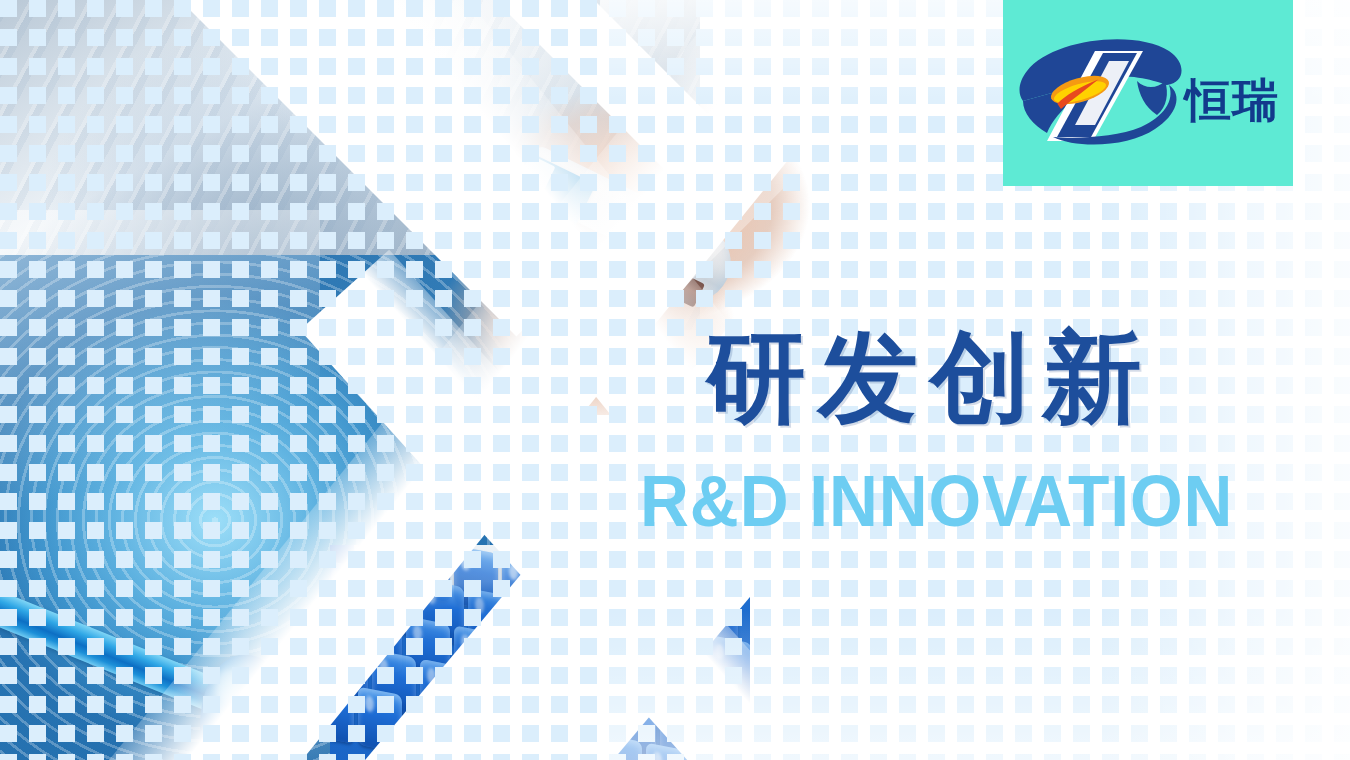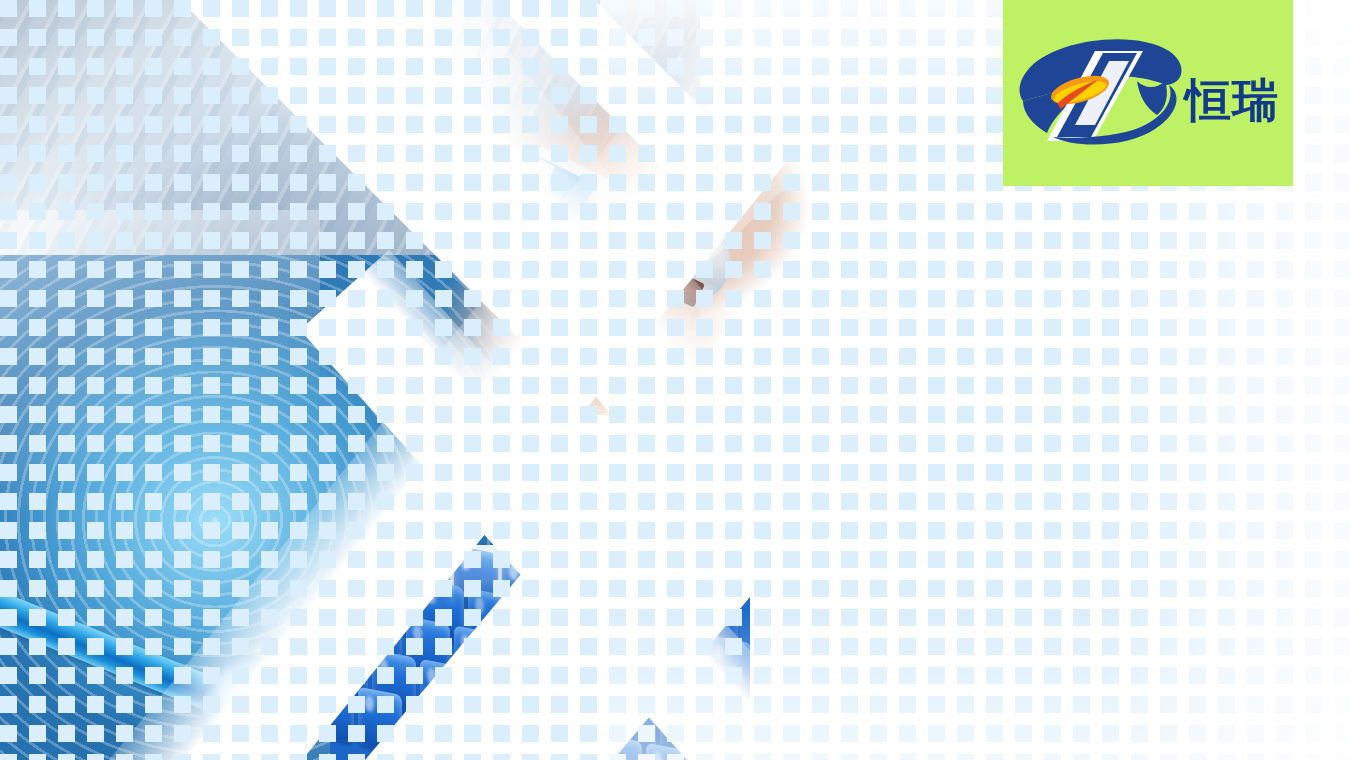--- a/index.html
+++ b/index.html
@@ -192,21 +192,21 @@
     clip-path:polygon(0 0,100% 0,100% 100%,0 100%);
   }
   .wedge-soft-2{
     position:absolute;left:0;top:210px;width:320px;height:300px;
     background:linear-gradient(160deg, rgba(255,255,255,.55), rgba(255,255,255,0) 75%);
   }
 
   
   .logo-plate{
     position:absolute;left:1003px;top:0;width:290px;height:186px;
-    background:#bef264;
+    background:#5eead4;
     display:flex;align-items:center;justify-content:center;
   }
   .logo-wrap{position:relative;width:262px;height:128px;}
 
   .logo-oval{
     position:absolute;left:0;top:8px;width:172px;height:112px;
   }
   .logo-cn{
     position:absolute;right:0;top:48px;
     font-size:46px;line-height:46px;font-weight:700;letter-spacing:1px;
@@ -332,14 +332,18 @@
         <path d="M36 100 C60 112 112 110 138 92 C160 78 166 58 152 48 C158 64 146 80 124 90 C100 100 62 102 36 100 Z" fill="#1f4696"></path>
         <path d="M120 44 C128 52 140 52 148 44 C152 56 150 70 140 78 C128 70 122 58 120 44 Z" fill="#1f4696"></path>
         <ellipse cx="63" cy="53" rx="30" ry="12" transform="rotate(-16 63 53)" fill="#f59a12"></ellipse>
         <ellipse cx="63" cy="55" rx="27" ry="8" transform="rotate(-16 63 55)" fill="#ffd100"></ellipse>
         <path d="M38 60 C48 54 64 50 84 48 C70 54 54 60 40 66 Z" transform="rotate(-16 63 55)" fill="#e8491e"></path>
       </svg>
       <div class="logo-cn">恒瑞</div>
     </div>
   </div>
 
+  <div class="headline">
+    <div class="headline-cn">研发创新</div>
+    <div class="headline-en">R&amp;D INNOVATION</div>
+  </div>
 
 </div>
 
 </body></html>

